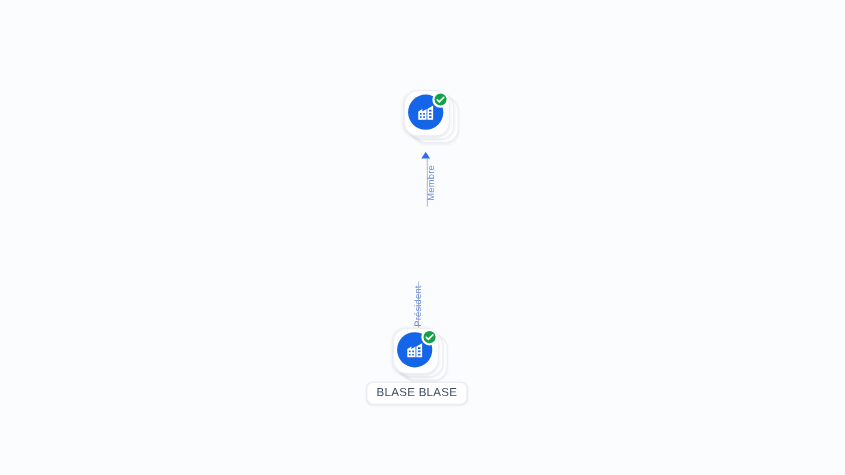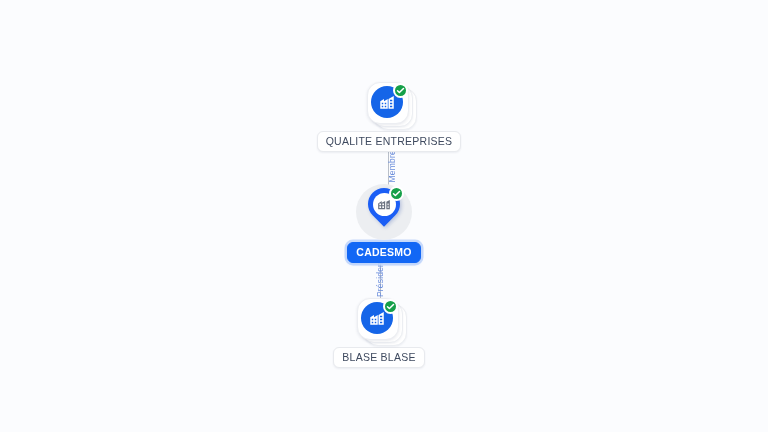--- a/index.html
+++ b/index.html
@@ -195,41 +195,22 @@
           <path d="M3 21V11l5-3v3l5-3v13H3zm2-2h2v-2H5v2zm4 0h2v-2H9v2zm-4-4h2v-2H5v2zm4 0h2v-2H9v2z"></path>
           <path d="M14 21V8l7-4v17h-7zm2-2h3v-2h-3v2zm0-4h3v-2h-3v2zm0-4h3V9h-3v2z"></path>
         </svg>
       </div>
       <div class="badge" style="left:30px; top:1px;">
         <svg width="9" height="9" viewBox="0 0 24 24" fill="none" stroke="#ffffff" stroke-width="4" stroke-linecap="round" stroke-linejoin="round">
           <path d="M4 12.5l5 5L20 6.5"></path>
         </svg>
       </div>
     </div>
-    <div class="node-label">QUALITE ENTREPRISES</div>
   </div>
 
-  <div class="node" style="left:348px; top:184px; width:72px;">
-    <div class="pin-wrap">
-      <div class="pin-halo"></div>
-      <div class="pin-shape"></div>
-      <div class="pin-inner">
-        <svg width="14" height="14" viewBox="0 0 24 24" fill="#6b7280">
-          <path d="M2 21V11l6-4v3l6-3v14H2zm2-2h3v-3H4v3zm5 0h3v-3H9v3zm-5-5h3v-3H4v3zm5 0h3v-3H9v3z"></path>
-          <path d="M16 21V8l6-3v16h-6zm2-2h2v-3h-2v3zm0-5h2v-3h-2v3z"></path>
-        </svg>
-      </div>
-      <div class="badge" style="left:41px; top:2px;">
-        <svg width="9" height="9" viewBox="0 0 24 24" fill="none" stroke="#ffffff" stroke-width="4" stroke-linecap="round" stroke-linejoin="round">
-          <path d="M4 12.5l5 5L20 6.5"></path>
-        </svg>
-      </div>
-    </div>
-    <div class="node-label selected" style="margin-top:-4px;">CADESMO</div>
-  </div>
 
   <div class="node" style="left:319px; top:298px; width:120px;">
     <div class="stack-wrap">
       <div class="stack-card c3"></div>
       <div class="stack-card c2"></div>
       <div class="stack-card c1"></div>
       <div class="circle-icon">
         <svg width="18" height="18" viewBox="0 0 24 24" fill="#ffffff">
           <path d="M3 21V11l5-3v3l5-3v13H3zm2-2h2v-2H5v2zm4 0h2v-2H9v2zm-4-4h2v-2H5v2zm4 0h2v-2H9v2z"></path>
           <path d="M14 21V8l7-4v17h-7zm2-2h3v-2h-3v2zm0-4h3v-2h-3v2zm0-4h3V9h-3v2z"></path>

